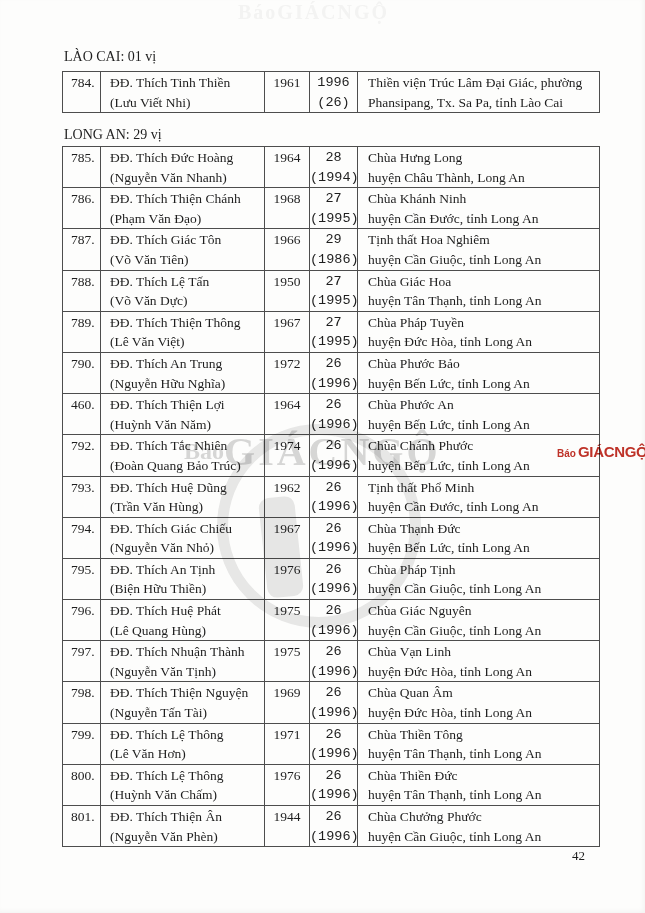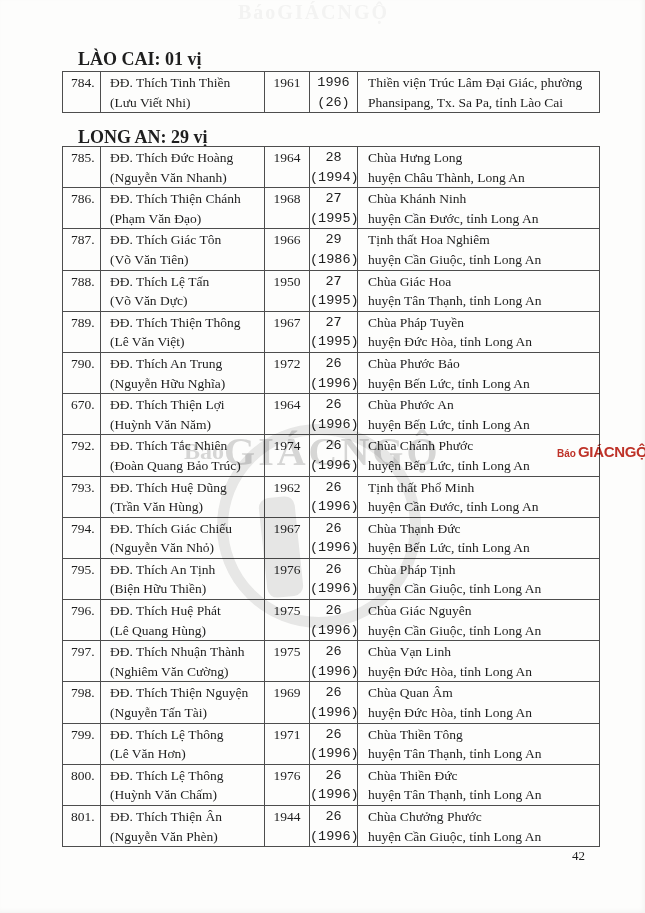--- a/index.html
+++ b/index.html
@@ -2,21 +2,21 @@
 <html><head>
 <meta charset="utf-8">
 <style>
   html,body{margin:0;padding:0;}
   body{
     width:645px;height:913px;position:relative;background:#ffffff;
     font-family:"Liberation Serif","DejaVu Serif",serif;color:#1e1e1e;
   }
   .page{position:absolute;inset:0;background:#fdfdfc;overflow:hidden;
         box-shadow:inset -2px -2px 4px rgba(0,0,0,0.04);}
-  .heading{position:absolute;left:78px;font-weight:bold;font-size:18px;white-space:nowrap;}
+  .heading{position:absolute;left:64px;font-weight:normal;font-size:14px;white-space:nowrap;}
   #heading-0{top:49px;}
   #heading-1{top:127px;}
   table.doc-table{position:absolute;left:62px;width:537px;border-collapse:collapse;table-layout:fixed;}
   #table-0{top:71px;}
   #table-1{top:146px;}
   td{border:1px solid #4d4d4d;vertical-align:top;padding:1px 0 0 0;font-size:13.5px;}
   .ln{line-height:19.6px;height:19.6px;white-space:nowrap;}
   .cell-num .ln{padding-left:8px;}
   .cell-name .ln{padding-left:9px;}
   .cell-birth{text-align:center;}
@@ -212,21 +212,21 @@
             <div class="ln">26</div>
             <div class="ln">(1996)</div>
           </td>
           <td class="cell-temple">
             <div class="ln">Chùa Phước Bảo</div>
             <div class="ln">huyện Bến Lức, tỉnh Long An</div>
           </td>
         </tr>
         <tr>
           <td class="cell-num">
-            <div class="ln">670.</div>
+            <div class="ln">460.</div>
           </td>
           <td class="cell-name">
             <div class="ln">ĐĐ. Thích Thiện Lợi</div>
             <div class="ln">(Huỳnh Văn Năm)</div>
           </td>
           <td class="cell-birth">
             <div class="ln">1964</div>
             <div class="ln">&nbsp;</div>
           </td>
           <td class="cell-ord">
@@ -342,21 +342,21 @@
             <div class="ln">Chùa Giác Nguyên</div>
             <div class="ln">huyện Cần Giuộc, tỉnh Long An</div>
           </td>
         </tr>
         <tr>
           <td class="cell-num">
             <div class="ln">797.</div>
           </td>
           <td class="cell-name">
             <div class="ln">ĐĐ. Thích Nhuận Thành</div>
-            <div class="ln">(Nghiêm Văn Cường)</div>
+            <div class="ln">(Nguyễn Văn Tịnh)</div>
           </td>
           <td class="cell-birth">
             <div class="ln">1975</div>
             <div class="ln">&nbsp;</div>
           </td>
           <td class="cell-ord">
             <div class="ln">26</div>
             <div class="ln">(1996)</div>
           </td>
           <td class="cell-temple">

